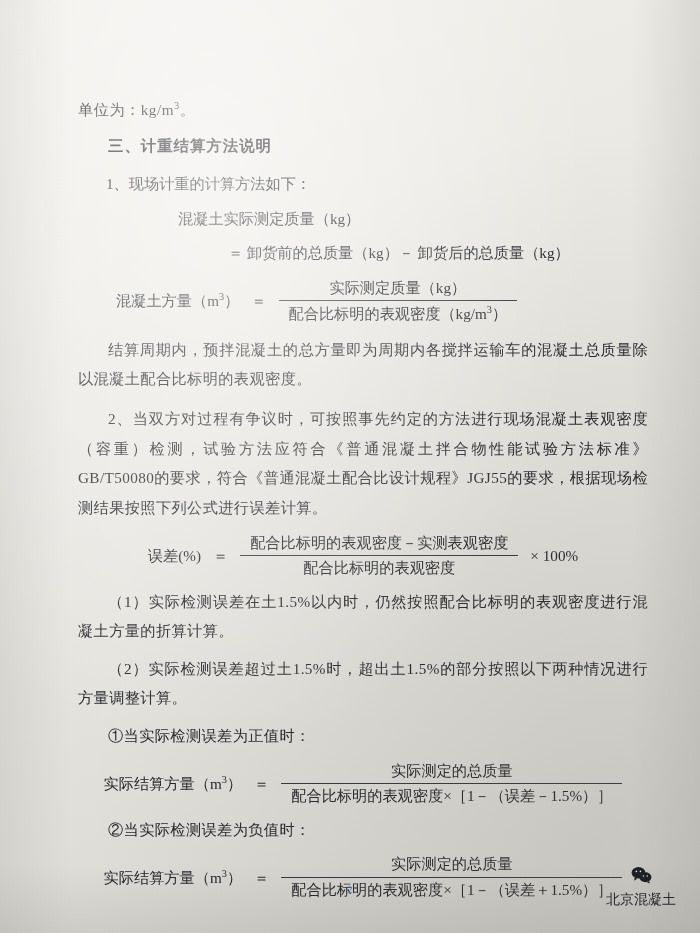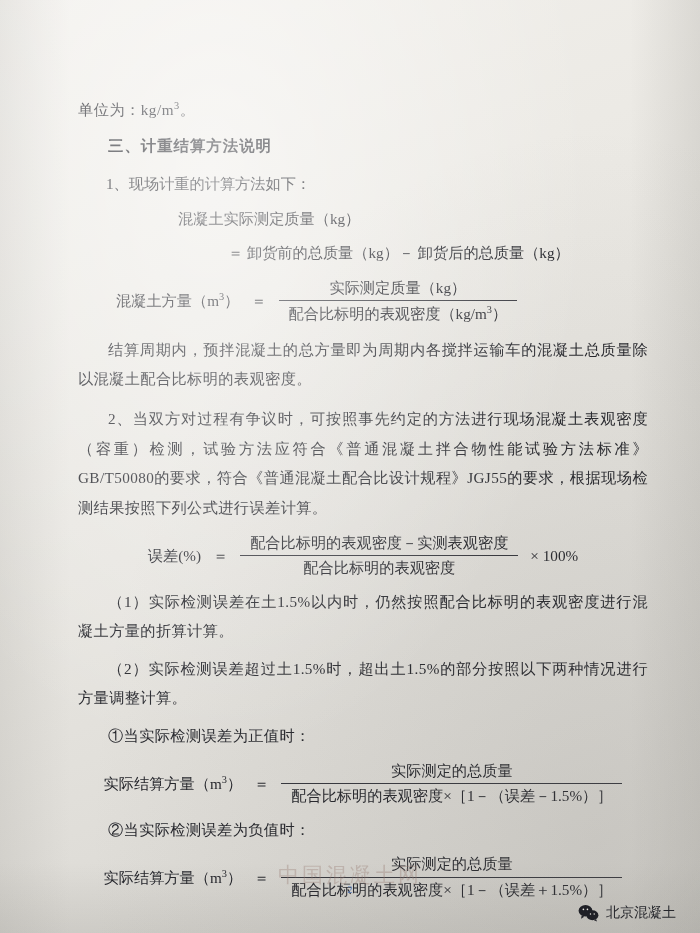--- a/index.html
+++ b/index.html
@@ -138,28 +138,29 @@
     right: 0;
     bottom: 38px;
     text-align: center;
     font-size: 10px;
     color: #5a7fbf;
     z-index: 5;
   }
   .footer-brand {
     position: absolute;
     right: 24px;
-    bottom: 11px;
+    bottom: 24px;
     display: flex;
     align-items: center;
     gap: 7px;
     z-index: 6;
     font-family: "Liberation Sans", sans-serif;
     font-size: 14px;
     color: #26272c;
+    flex-direction: column;
   }
   .wechat-icon {
     width: 21px;
     height: 18px;
     position: relative;
     display: inline-block;
   }
   .wechat-icon svg { display: block; }
   
   .page:after {
@@ -233,21 +234,20 @@
       <span class="formula-lhs">实际结算方量（m<sup>3</sup>）</span>
       <span class="eq">＝</span>
       <span class="frac">
         <span class="num">实际测定的总质量</span>
         <span class="den">配合比标明的表观密度×［1－（误差＋1.5%）］</span>
       </span>
     </div>
 
   </div>
 
-  <div class="watermark">中国混凝土网</div>
   <div class="pagenum">2</div>
 
   <div class="footer-brand">
     <span class="wechat-icon">
       <svg viewBox="0 0 28 24" width="21" height="18" xmlns="http://www.w3.org/2000/svg">
         <ellipse cx="10" cy="9" rx="9.2" ry="7.6" fill="#1f2026"></ellipse>
         <polygon points="5,15 4,19.5 8.3,17" fill="#1f2026"></polygon>
         <ellipse cx="19.2" cy="15" rx="8" ry="6.6" fill="#1f2026"></ellipse>
         <polygon points="24,20 25.4,23.4 21.2,21.6" fill="#1f2026"></polygon>
         <circle cx="7.2" cy="7.2" r="1.1" fill="#e8e6e1"></circle>

